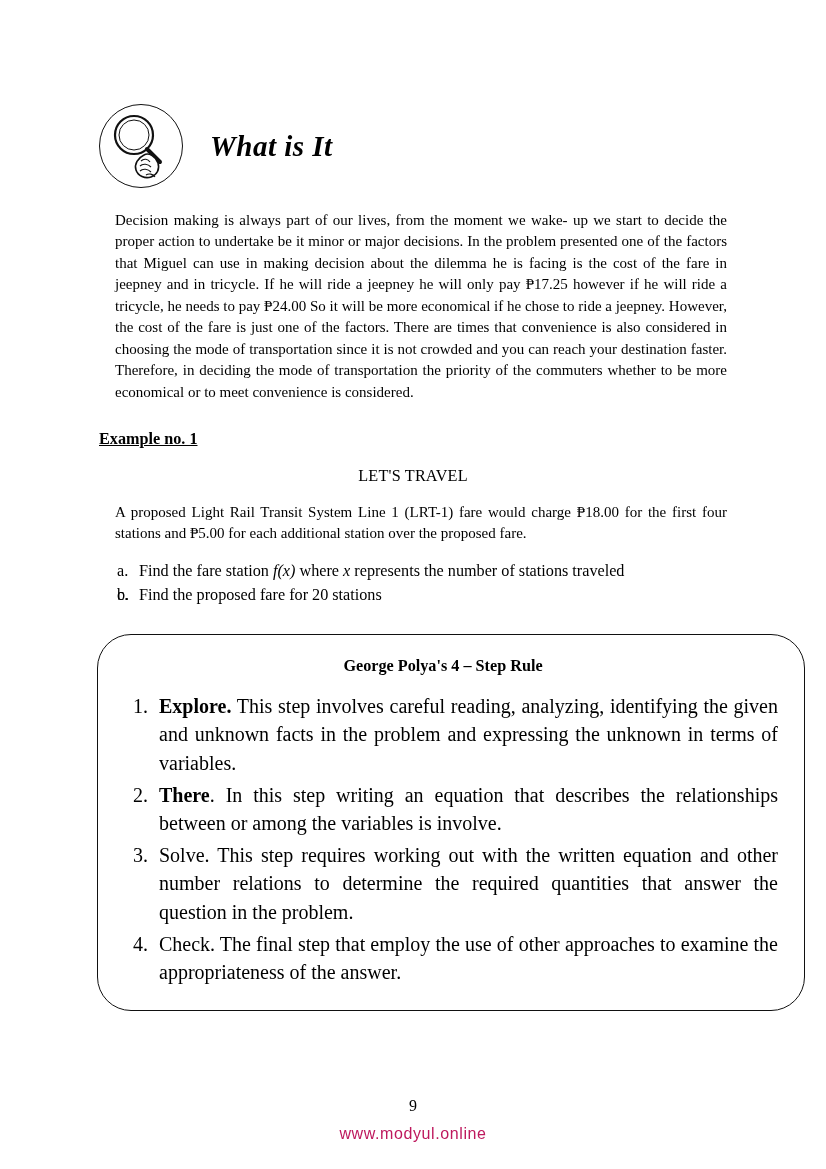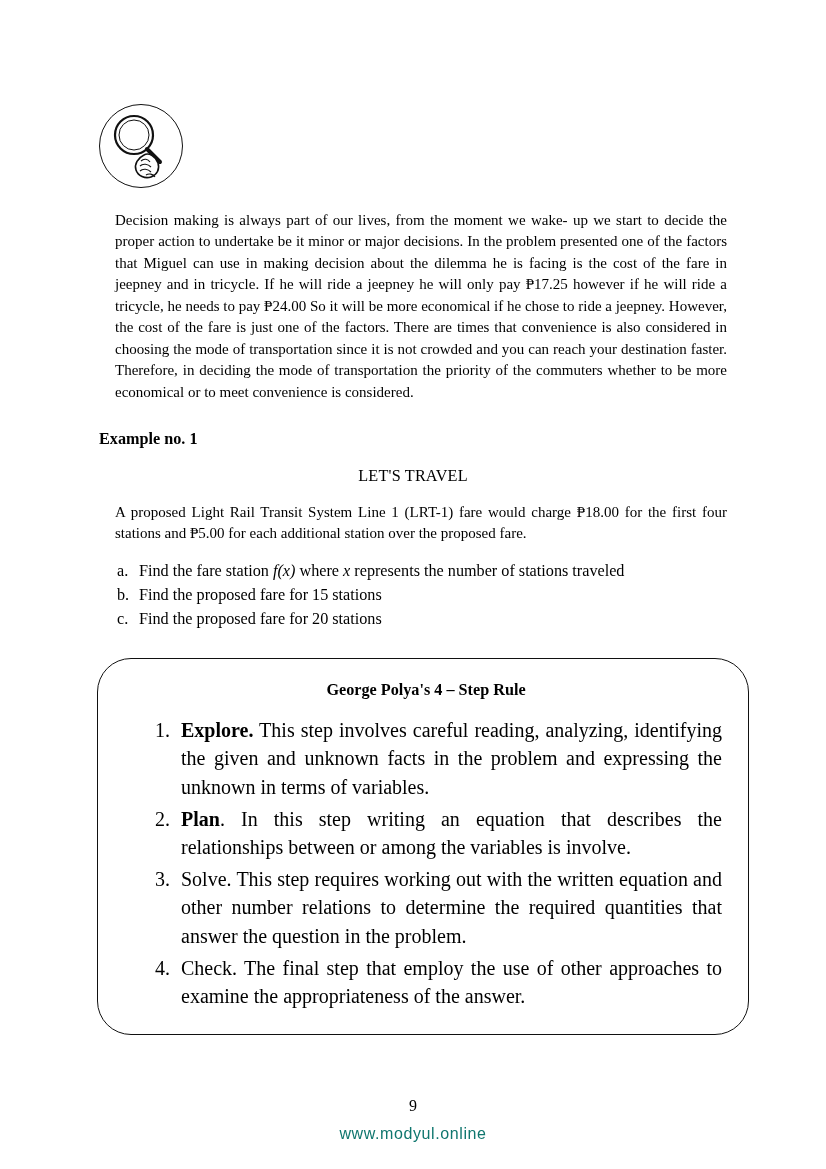--- a/index.html
+++ b/index.html
@@ -61,20 +61,21 @@
     line-height: 1.43;
     text-align: justify;
     margin: 0 0 15px 16px;
   }
   .tight { margin-bottom: 13px; }
 
   .example-head {
     font-size: 16.2px;
     font-weight: bold;
     margin: 27px 0 18px 0;
+    text-decoration: underline;
   }
   .centered-head {
     font-size: 16.2px;
     font-weight: normal;
     text-align: center;
     margin: 0 0 16px 0;
     letter-spacing: 0.2px;
   }
   .list-abc {
     margin: 0 0 14px 0;
@@ -91,23 +92,23 @@
     position: absolute;
     left: -22px;
   }
   .ital { font-style: italic; }
 
   
   .polya-box {
     border: 1.6px solid #111;
     border-radius: 34px;
     margin-top: 27px;
-    padding: 18px 26px 20px 32px;
+    padding: 18px 26px 20px 10px;
     box-sizing: border-box;
-    width: 652px;
+    width: 708px;
     margin-left: -2px;
   }
   .polya-title {
     text-align: center;
     font-weight: bold;
     font-size: 16.2px;
     margin: 4px 0 16px 0;
   }
   ol.polya-list {
     margin: 0;
@@ -131,21 +132,21 @@
     font-size: 16px;
   }
   .watermark {
     position: absolute;
     left: 0;
     width: 826px;
     top: 1125px;
     text-align: center;
     font-family: "Liberation Sans", sans-serif;
     font-size: 16px;
-    color: #0f766e;
+    color: #be185d;
     letter-spacing: 0.6px;
   }
 </style>
 </head>
 <body>
 
 <div class="page">
 
   <div class="content">
 
@@ -155,49 +156,50 @@
           <circle cx="34" cy="30" r="19" fill="none" stroke="#111" stroke-width="2.2"></circle>
           <circle cx="34" cy="30" r="15" fill="none" stroke="#111" stroke-width="1"></circle>
           <line x1="47" y1="44" x2="60" y2="57" stroke="#111" stroke-width="4" stroke-linecap="round"></line>
           <path d="M44 50 C49 47, 56 52, 58 58 C60 64, 57 70, 51 72 C45 74, 38 71, 36 65 C34 59, 38 53, 44 50 Z" fill="#fff" stroke="#111" stroke-width="1.6"></path>
           <path d="M41 56 C44 53, 48 54, 50 57" fill="none" stroke="#111" stroke-width="1.1"></path>
           <path d="M40 61 C43 58, 48 59, 51 62" fill="none" stroke="#111" stroke-width="1.1"></path>
           <path d="M40 66 C43 63, 48 64, 51 67" fill="none" stroke="#111" stroke-width="1.1"></path>
           <path d="M46 70 C49 68, 53 69, 55 72" fill="none" stroke="#111" stroke-width="1.1"></path>
         </svg>
       </div>
+      <div class="header-title">What is It</div>
     </div>
 
     <p class="body-text">Decision making is always part of our lives, from the moment we wake- up we start to decide the proper action to undertake be it minor or major decisions. In the problem presented one of the factors that Miguel can use in making decision about the dilemma he is facing is the cost of the fare in jeepney and in tricycle.  If he will ride a jeepney he will only pay ₱17.25 however if he will ride a tricycle, he needs to pay ₱24.00 So it will be more economical if he chose to ride a jeepney. However, the cost of the fare is just one of the factors. There are times that convenience is also considered in choosing the mode of transportation since it is not crowded and you can reach your destination faster. Therefore, in deciding the mode of transportation the priority of the commuters whether to be more economical or to meet convenience is considered.</p>
 
 
     <div class="example-head">Example no. 1</div>
 
     <div class="centered-head">LET'S TRAVEL</div>
 
     <p class="body-text tight">A proposed Light Rail Transit System Line 1 (LRT-1) fare would charge ₱18.00 for the first four stations and ₱5.00 for each additional station over the proposed fare.</p>
 
     <ul class="list-abc">
       <li>
         <span class="marker">a.</span><span>Find the fare station </span><span class="ital">f(x)</span><span> where </span><span class="ital">x</span><span> represents the number of stations traveled</span>
       </li>
       <li>
-        <span class="marker">b.</span><span>Find the proposed fare for 15 stations</span>
+        <span class="marker">b.</span>
       </li>
       <li>
         <span class="marker">c.</span><span>Find the proposed fare for 20 stations</span>
       </li>
     </ul>
 
 
     <div class="polya-box">
       <div class="polya-title">George Polya's 4 – Step Rule</div>
       <ol class="polya-list">
         <li><b>Explore.</b><span> This step involves careful reading, analyzing, identifying the given and unknown facts in the problem and expressing the unknown in terms of variables.</span></li>
-        <li><b>Plan</b><span>. In this step writing an equation that describes the relationships between or among the variables is involve.</span></li>
+        <li><b>There</b><span>. In this step writing an equation that describes the relationships between or among the variables is involve.</span></li>
         <li><b></b><span>Solve. This step requires working out with the written equation and other number relations to determine the required quantities that answer the question in the problem.</span></li>
         <li><b></b><span>Check. The final step that employ the use of other approaches to examine the appropriateness of the answer.</span></li>
       </ol>
     </div>
 
   </div>
 
   <div class="page-number">9</div>
   <div class="watermark">www.modyul.online</div>
 

